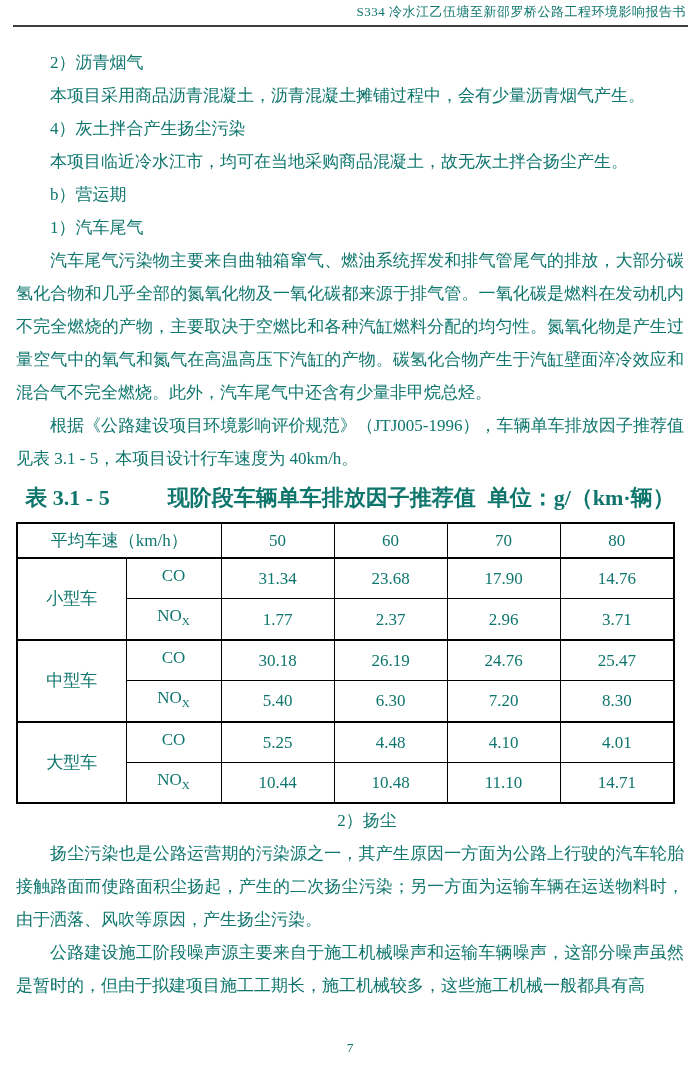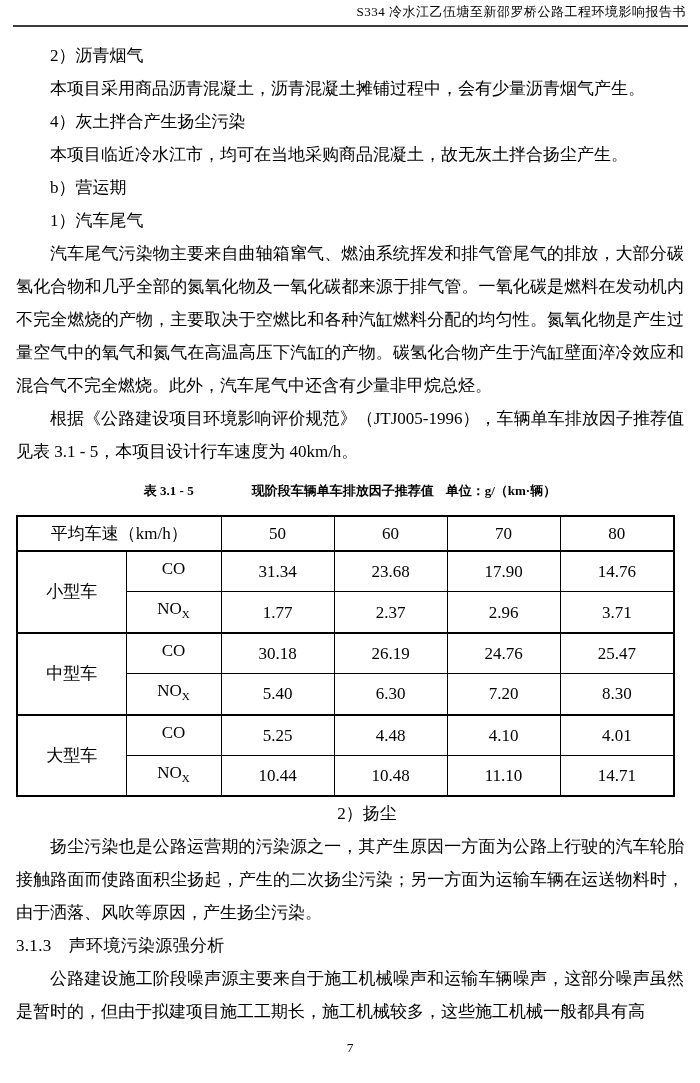--- a/index.html
+++ b/index.html
@@ -3,52 +3,52 @@
 <meta charset="utf-8">
 <style>
   html,body { margin:0; padding:0; background:#e8e8e8; }
   .page {
     position: relative;
     width: 700px;
     height: 1083px;
     margin: 0 auto;
     background: #ffffff;
     font-family: "Liberation Serif", "DejaVu Serif", serif;
-    color: #000000;
+    color: #0f766e;
     overflow: hidden;
   }
   
   .doc-header {
     margin: 0 12px 0 13px;
     padding: 3px 2px 4px 0;
     text-align: right;
     font-size: 13px;
     letter-spacing: 0.5px;
     border-bottom: 2px solid #3d3d3d;
   }
   
   .doc-main {
-    margin: 0 16px;
+    margin: 7px 16px;
     padding-top: 12px;
     font-size: 17px;
     line-height: 33px;
   }
   .doc-main p { margin: 0; }
   .h-inline { text-indent: 2em; }
   .para { text-indent: 2em; text-align: justify; text-justify: inter-ideograph; }
   .h-section { text-indent: 0; letter-spacing: 0.3px; }
   
   .tbl-caption {
     display: flex;
     justify-content: center;
     align-items: baseline;
     gap: 58px;
     margin-top: 6px;
     font-weight: bold;
-    font-size: 13px;
+    font-size: 22px;
     line-height: 33px;
   }
   .tbl-caption .unit { margin-left: 12px; }
   
   table.emission {
     border-collapse: collapse;
     table-layout: fixed;
     width: 657px;
     margin-top: 8px;
     border: 2px solid #000;
@@ -164,21 +164,20 @@
           <td>10.44</td>
           <td>10.48</td>
           <td>11.10</td>
           <td>14.71</td>
         </tr>
       </tbody>
     </table>
 
     <p class="h-inline after-table">2）扬尘</p>
     <p class="para">扬尘污染也是公路运营期的污染源之一，其产生原因一方面为公路上行驶的汽车轮胎接触路面而使路面积尘扬起，产生的二次扬尘污染；另一方面为运输车辆在运送物料时，由于洒落、风吹等原因，产生扬尘污染。</p>
-    <p class="h-section">3.1.3　声环境污染源强分析</p>
     <p class="para">公路建设施工阶段噪声源主要来自于施工机械噪声和运输车辆噪声，这部分噪声虽然是暂时的，但由于拟建项目施工工期长，施工机械较多，这些施工机械一般都具有高</p>
 
   </div>
 
   <div class="doc-footer">
     <span>7</span>
   </div>
 
 </div>
 

